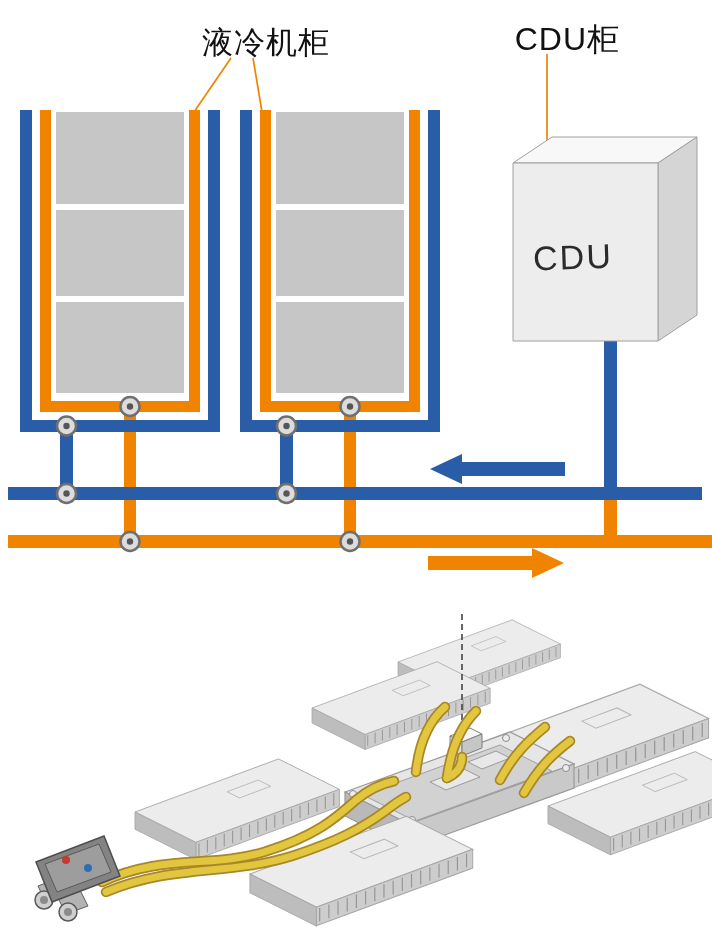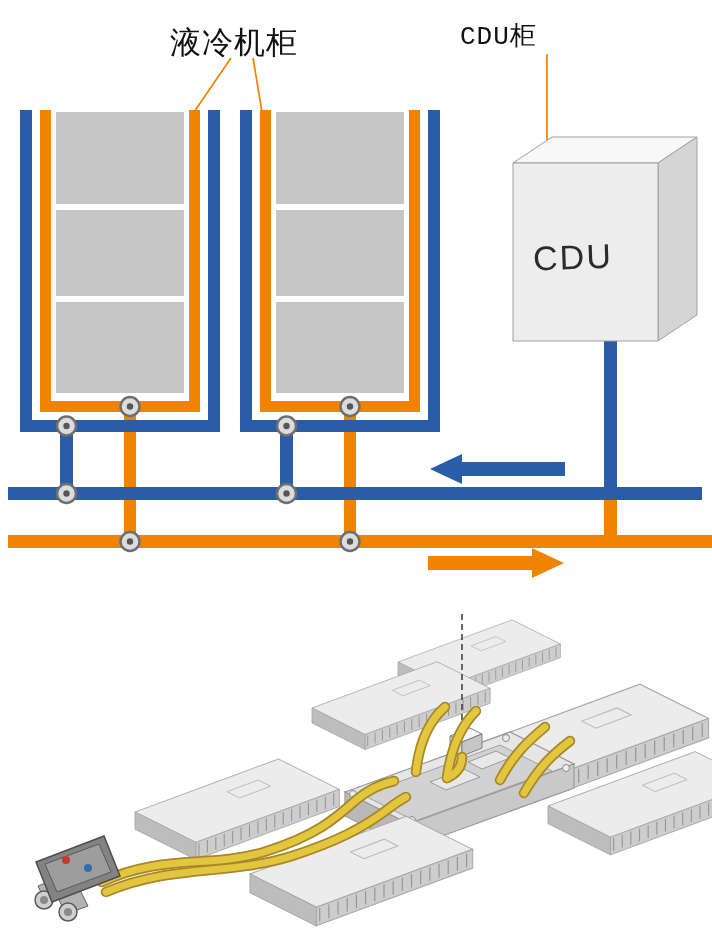--- a/index.html
+++ b/index.html
@@ -9,24 +9,24 @@
     --cdu-front:#ededed;
     --cdu-top:#f8f8f8;
     --cdu-side:#d5d5d5;
     --hose-yellow:#e2c63e;
   }
   *{margin:0;padding:0;box-sizing:border-box}
   body{background:#fff;font-family:"Liberation Sans",sans-serif}
   .canvas{position:relative;width:712px;height:938px;background:#fff;overflow:hidden}
   .top-svg{position:absolute;left:0;top:0}
   .bottom-svg{position:absolute;left:0;top:590px}
-  .label{position:absolute;color:#111;text-align:left;white-space:nowrap;
-         font-family:Liberation Mono, monospace}
+  .label{position:absolute;color:#111;text-align:right;white-space:nowrap;
+         font-family:Liberation Sans, sans-serif}
   .cabinet-label{left:170px;top:22px;width:160px;font-size:31px;letter-spacing:1px}
-  .cdu-label{left:460px;top:18px;width:150px;font-size:26px;letter-spacing:1px}
+  .cdu-label{left:470px;top:18px;width:150px;font-size:32px;letter-spacing:1px}
   .cdu-box-label{position:absolute;left:500px;top:238px;width:146px;text-align:center;
          font-size:34px;color:#2b2b2b;letter-spacing:2px;transform:rotate(-2deg);
          font-family:"Liberation Sans",sans-serif}
 </style>
 </head>
 <body>
 
 <div class="canvas">
 
   <svg class="top-svg" width="712" height="590" viewBox="0 0 712 590" xmlns="http://www.w3.org/2000/svg" xmlns:xlink="http://www.w3.org/1999/xlink">

